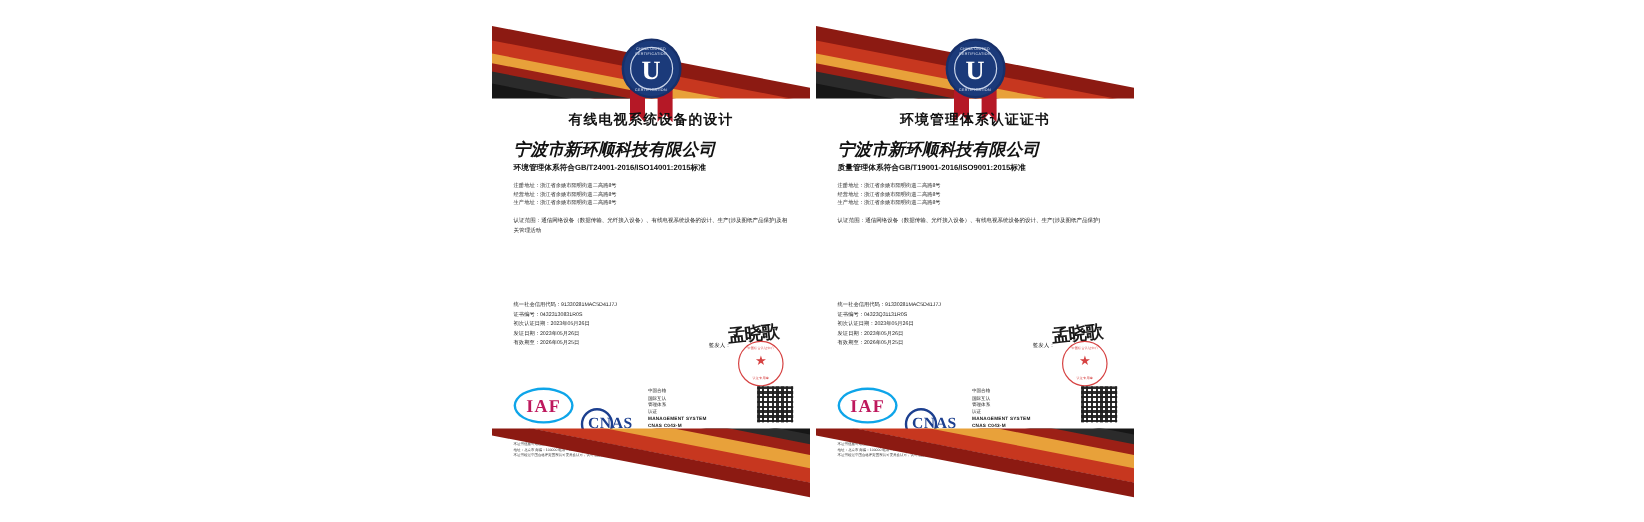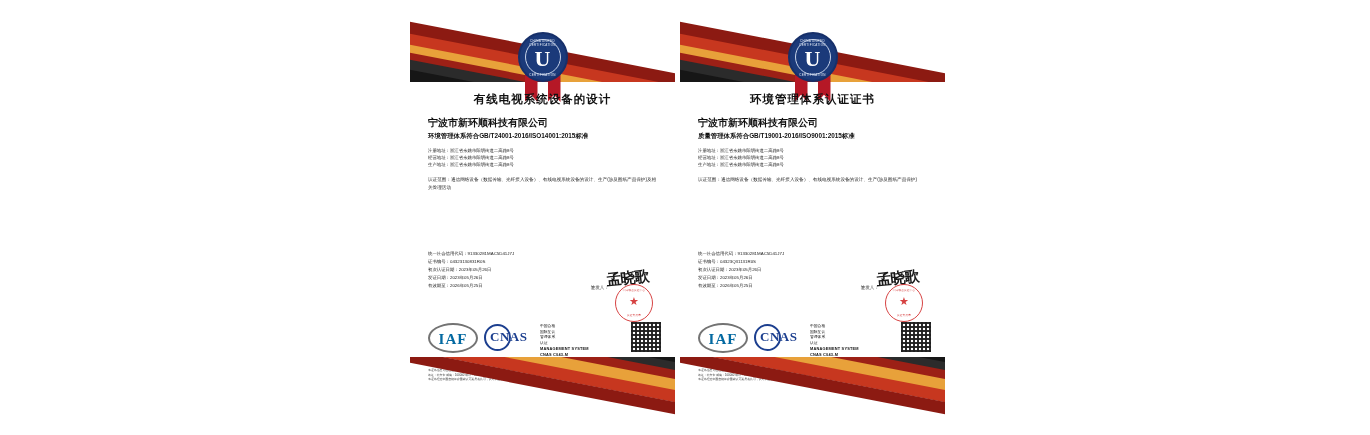--- a/index.html
+++ b/index.html
@@ -140,24 +140,25 @@
   }
   .cert-title {
     text-align: center;
     font-size: 11.5px;
     font-weight: bold;
     color: #111111;
     letter-spacing: 1px;
     margin-bottom: 9px;
   }
   .company {
-    font-size: 10px;
+    font-size: 14px;
     font-weight: bold;
     color: #111111;
     margin-bottom: 2px;
+    font-style: italic;
   }
   .standard {
     font-size: 6.4px;
     font-weight: bold;
     color: #111111;
     margin-bottom: 6px;
   }
   .addr-line {
     font-size: 4.4px;
     color: #222222;
@@ -240,33 +241,33 @@
     left: 18px;
     right: 14px;
     height: 40px;
   }
   .iaf {
     position: absolute;
     left: 0; top: 3px;
     width: 50px; height: 30px;
     border-radius: 50%;
     background: #ffffff;
-    border: 2px solid #737373;
-    color: #0369a1;
+    border: 2px solid #0ea5e9;
+    color: #be185d;
     font-family: "Liberation Serif", serif;
     font-weight: bold;
     font-size: 15px;
     text-align: center;
     line-height: 28px;
     letter-spacing: 1px;
     box-sizing: border-box;
   }
   .cnas {
     position: absolute;
-    left: 56px; top: 4px;
+    left: 56px; top: 20px;
     width: 52px; height: 27px;
   }
   .cnas .ring {
     position: absolute;
     left: 0; top: 0;
     width: 27px; height: 27px;
     border-radius: 50%;
     border: 2.5px solid #1c3f8f;
     box-sizing: border-box;
   }

